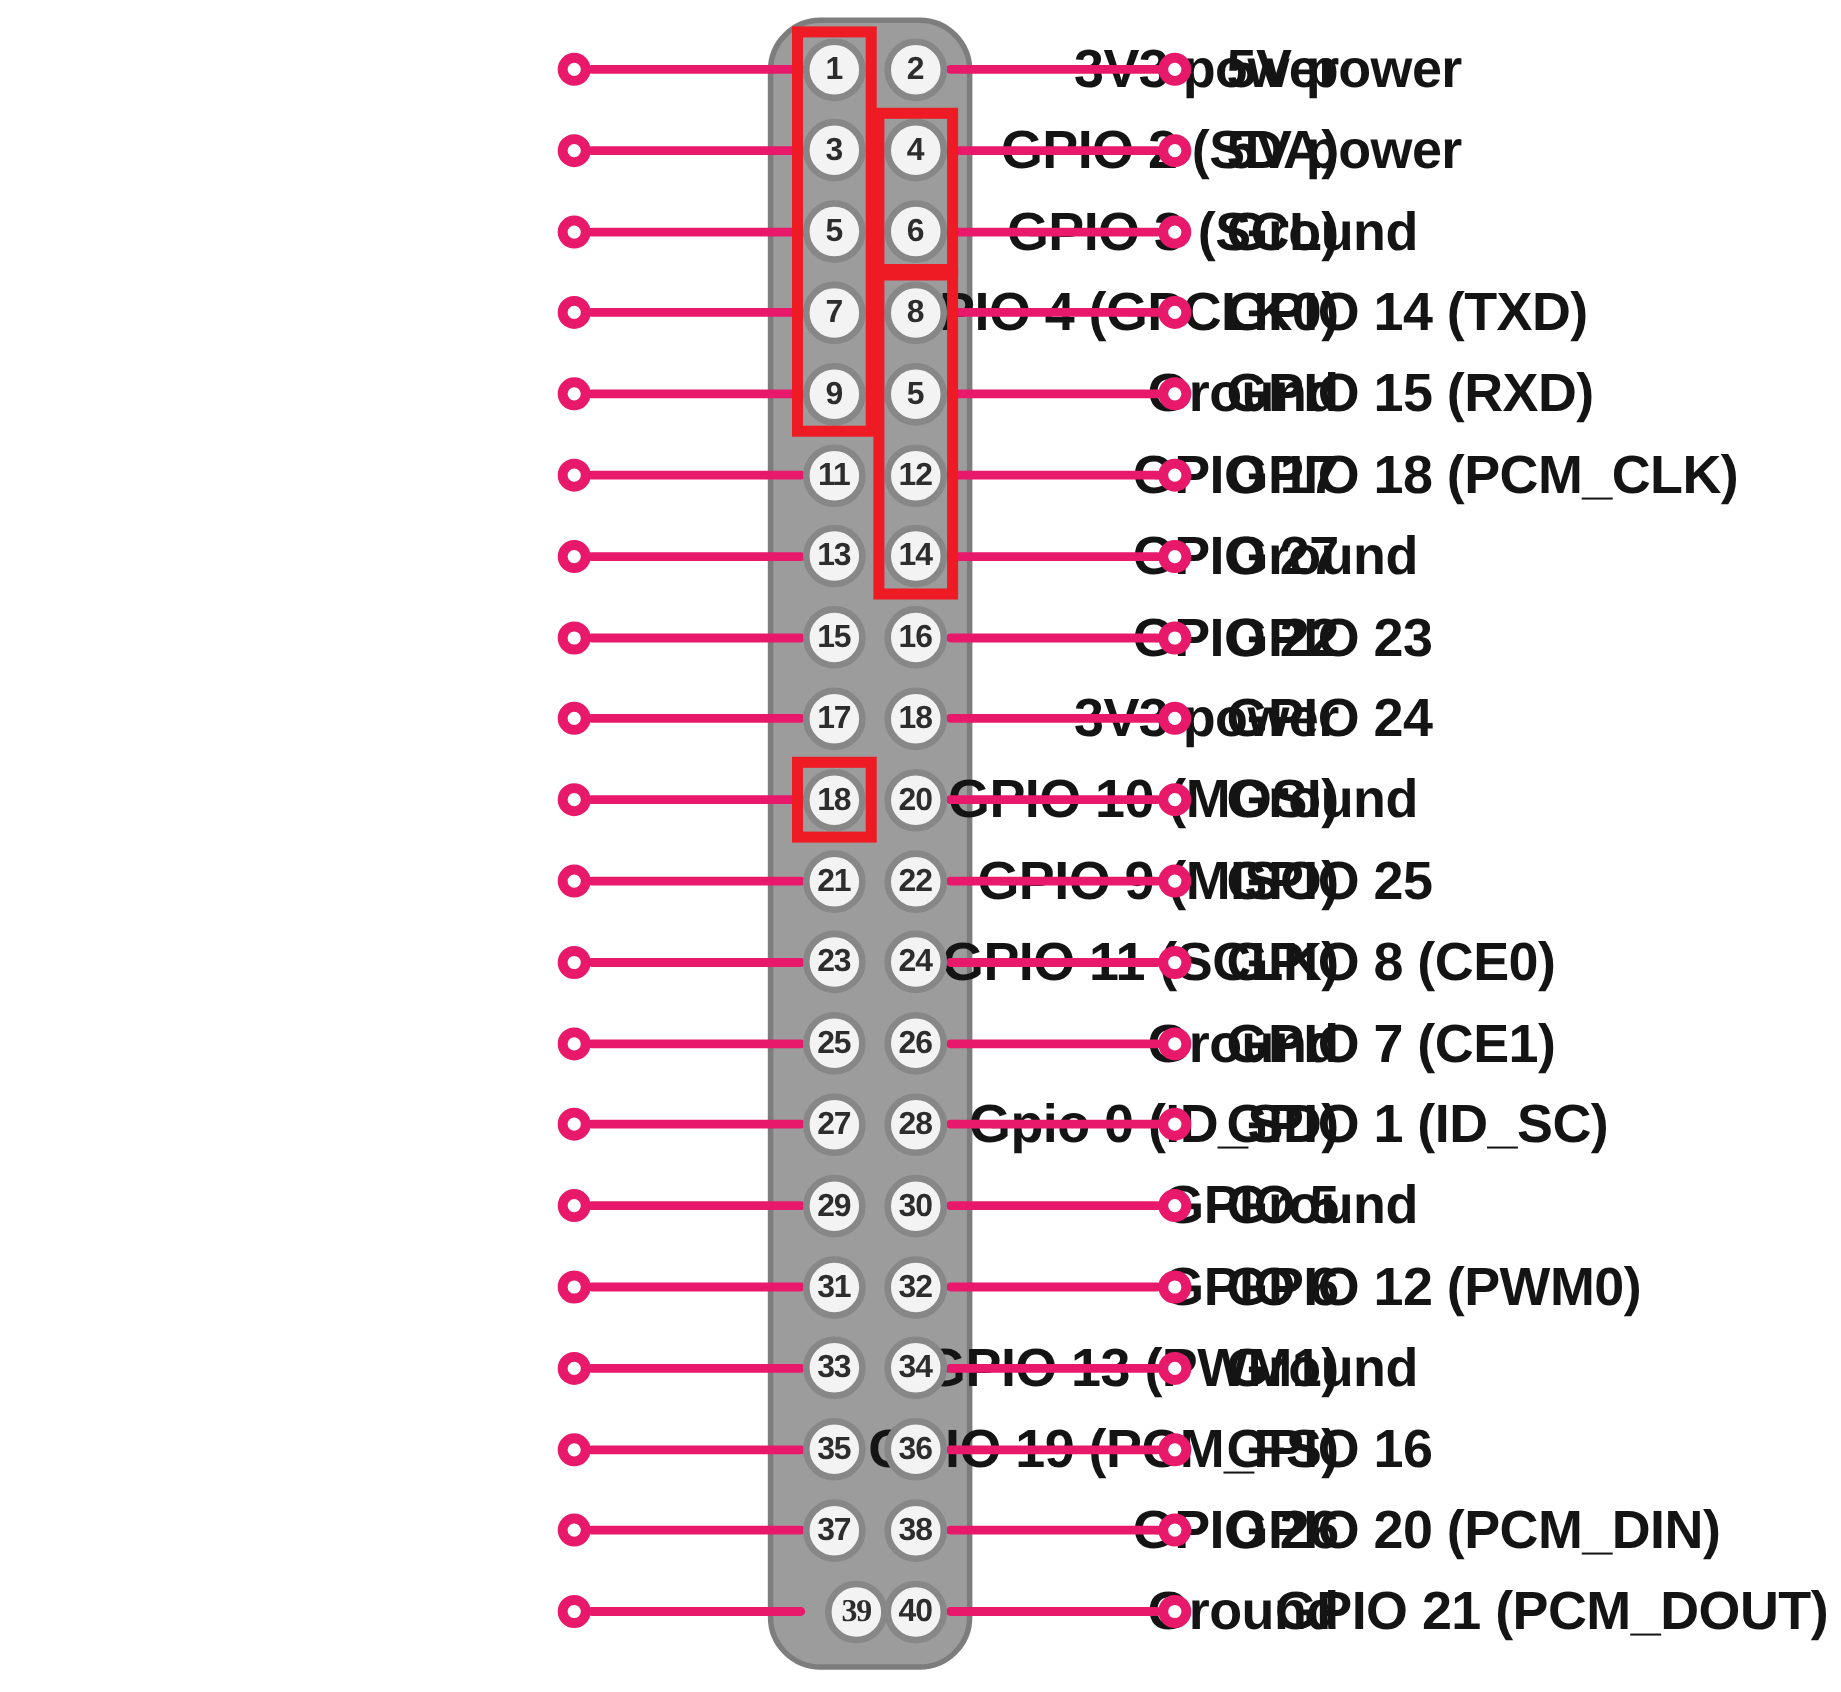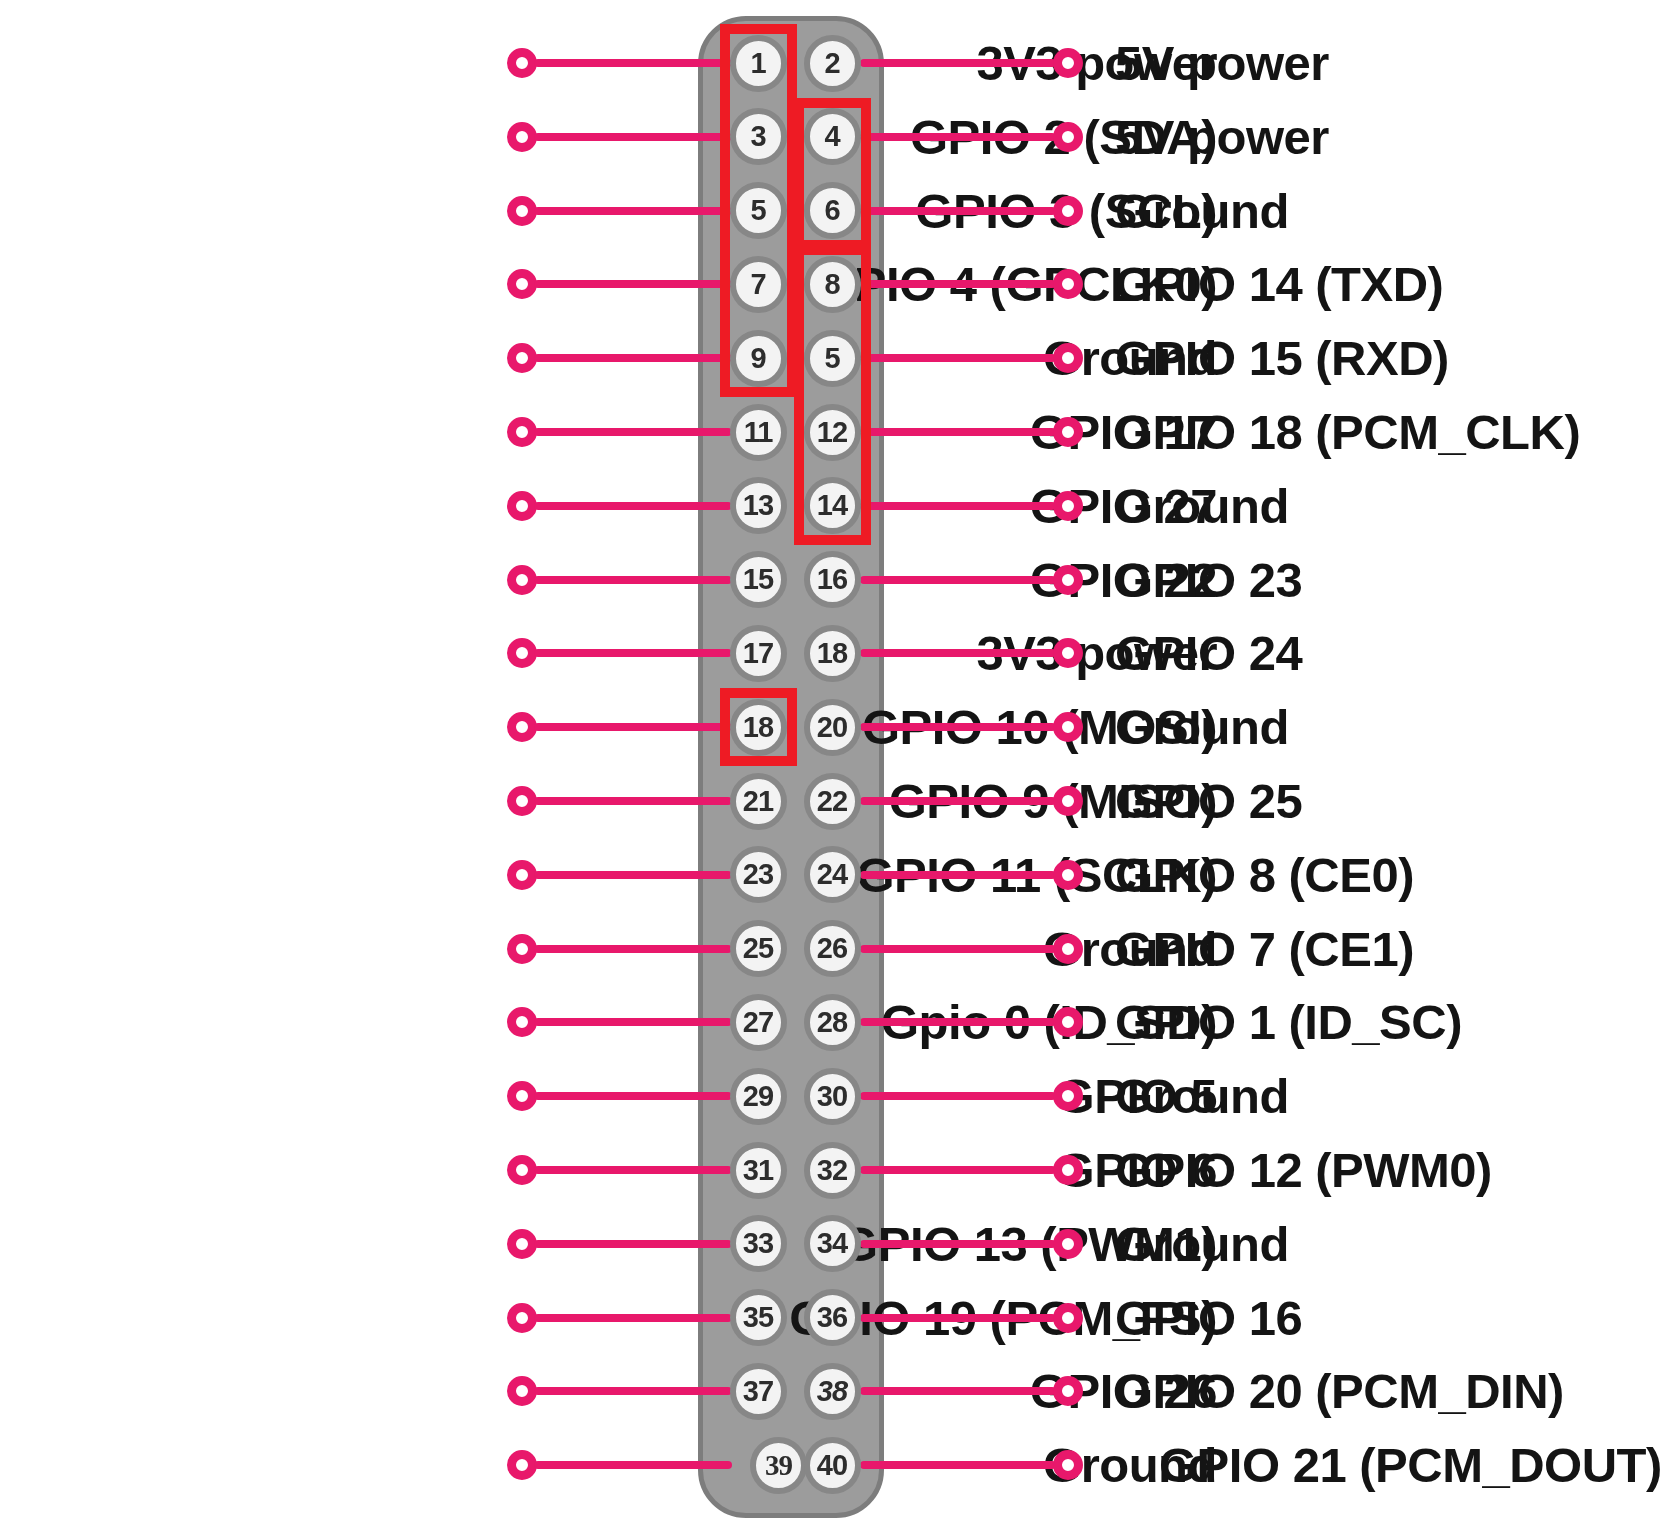--- a/index.html
+++ b/index.html
@@ -224,21 +224,21 @@
       <div class="leader-ring" style="left: 1053px; top: 1302.6px; border-color: rgb(232, 24, 107);"></div>
       <div class="pin" style="left: 729.5px; top: 1289.1px;">35</div>
       <div class="pin" style="left: 803.5px; top: 1289.1px; text-align: right;">36</div>
       <div class="pin-label left" style="right: 457px; top: 1365.4px;">GPIO 26</div>
       <div class="pin-label right" style="left: 1115px; top: 1365.4px;">GPIO 20 (PCM_DIN)</div>
       <div class="leader-ring" style="left: 507px; top: 1376.4px; border-color: rgb(232, 24, 107);"></div>
       <div class="leader-line" style="left: 534px; top: 1387.4px; width: 198px; background: rgb(232, 24, 107);"></div>
       <div class="leader-line" style="left: 860px; top: 1387.4px; width: 196px; background: rgb(232, 24, 107);"></div>
       <div class="leader-ring" style="left: 1053px; top: 1376.4px; border-color: rgb(232, 24, 107);"></div>
       <div class="pin" style="left: 729.5px; top: 1362.9px;">37</div>
-      <div class="pin" style="left: 803.5px; top: 1362.9px; font-style: italic;">38</div>
+      <div class="pin" style="left: 803.5px; top: 1362.9px;">38</div>
       <div class="pin-label left" style="right: 457px; top: 1439.2px;">Ground</div>
       <div class="pin-label right" style="left: 1115px; top: 1439.2px; margin-left: 44px;">GPIO 21 (PCM_DOUT)</div>
       <div class="leader-ring" style="left: 507px; top: 1450.2px; border-color: rgb(232, 24, 107);"></div>
       <div class="leader-line" style="left: 534px; top: 1461.2px; width: 198px; background: rgb(232, 24, 107);"></div>
       <div class="leader-line" style="left: 860px; top: 1461.2px; width: 196px; background: rgb(232, 24, 107);"></div>
       <div class="leader-ring" style="left: 1053px; top: 1450.2px; border-color: rgb(232, 24, 107);"></div>
       <div class="pin" style="left: 750px; top: 1436.7px; font-family: Liberation Serif, serif;">39</div>
       <div class="pin" style="left: 803.5px; top: 1436.7px; text-align: right;">40</div>
       <div class="highlight-rect" style="left: 720px; top: 24px; width: 77px; height: 373.2px; border-color: rgb(238, 27, 36);"></div>
       <div class="highlight-rect" style="left: 794px; top: 97.8px; width: 77px; height: 151.8px; border-color: rgb(238, 27, 36);"></div>

